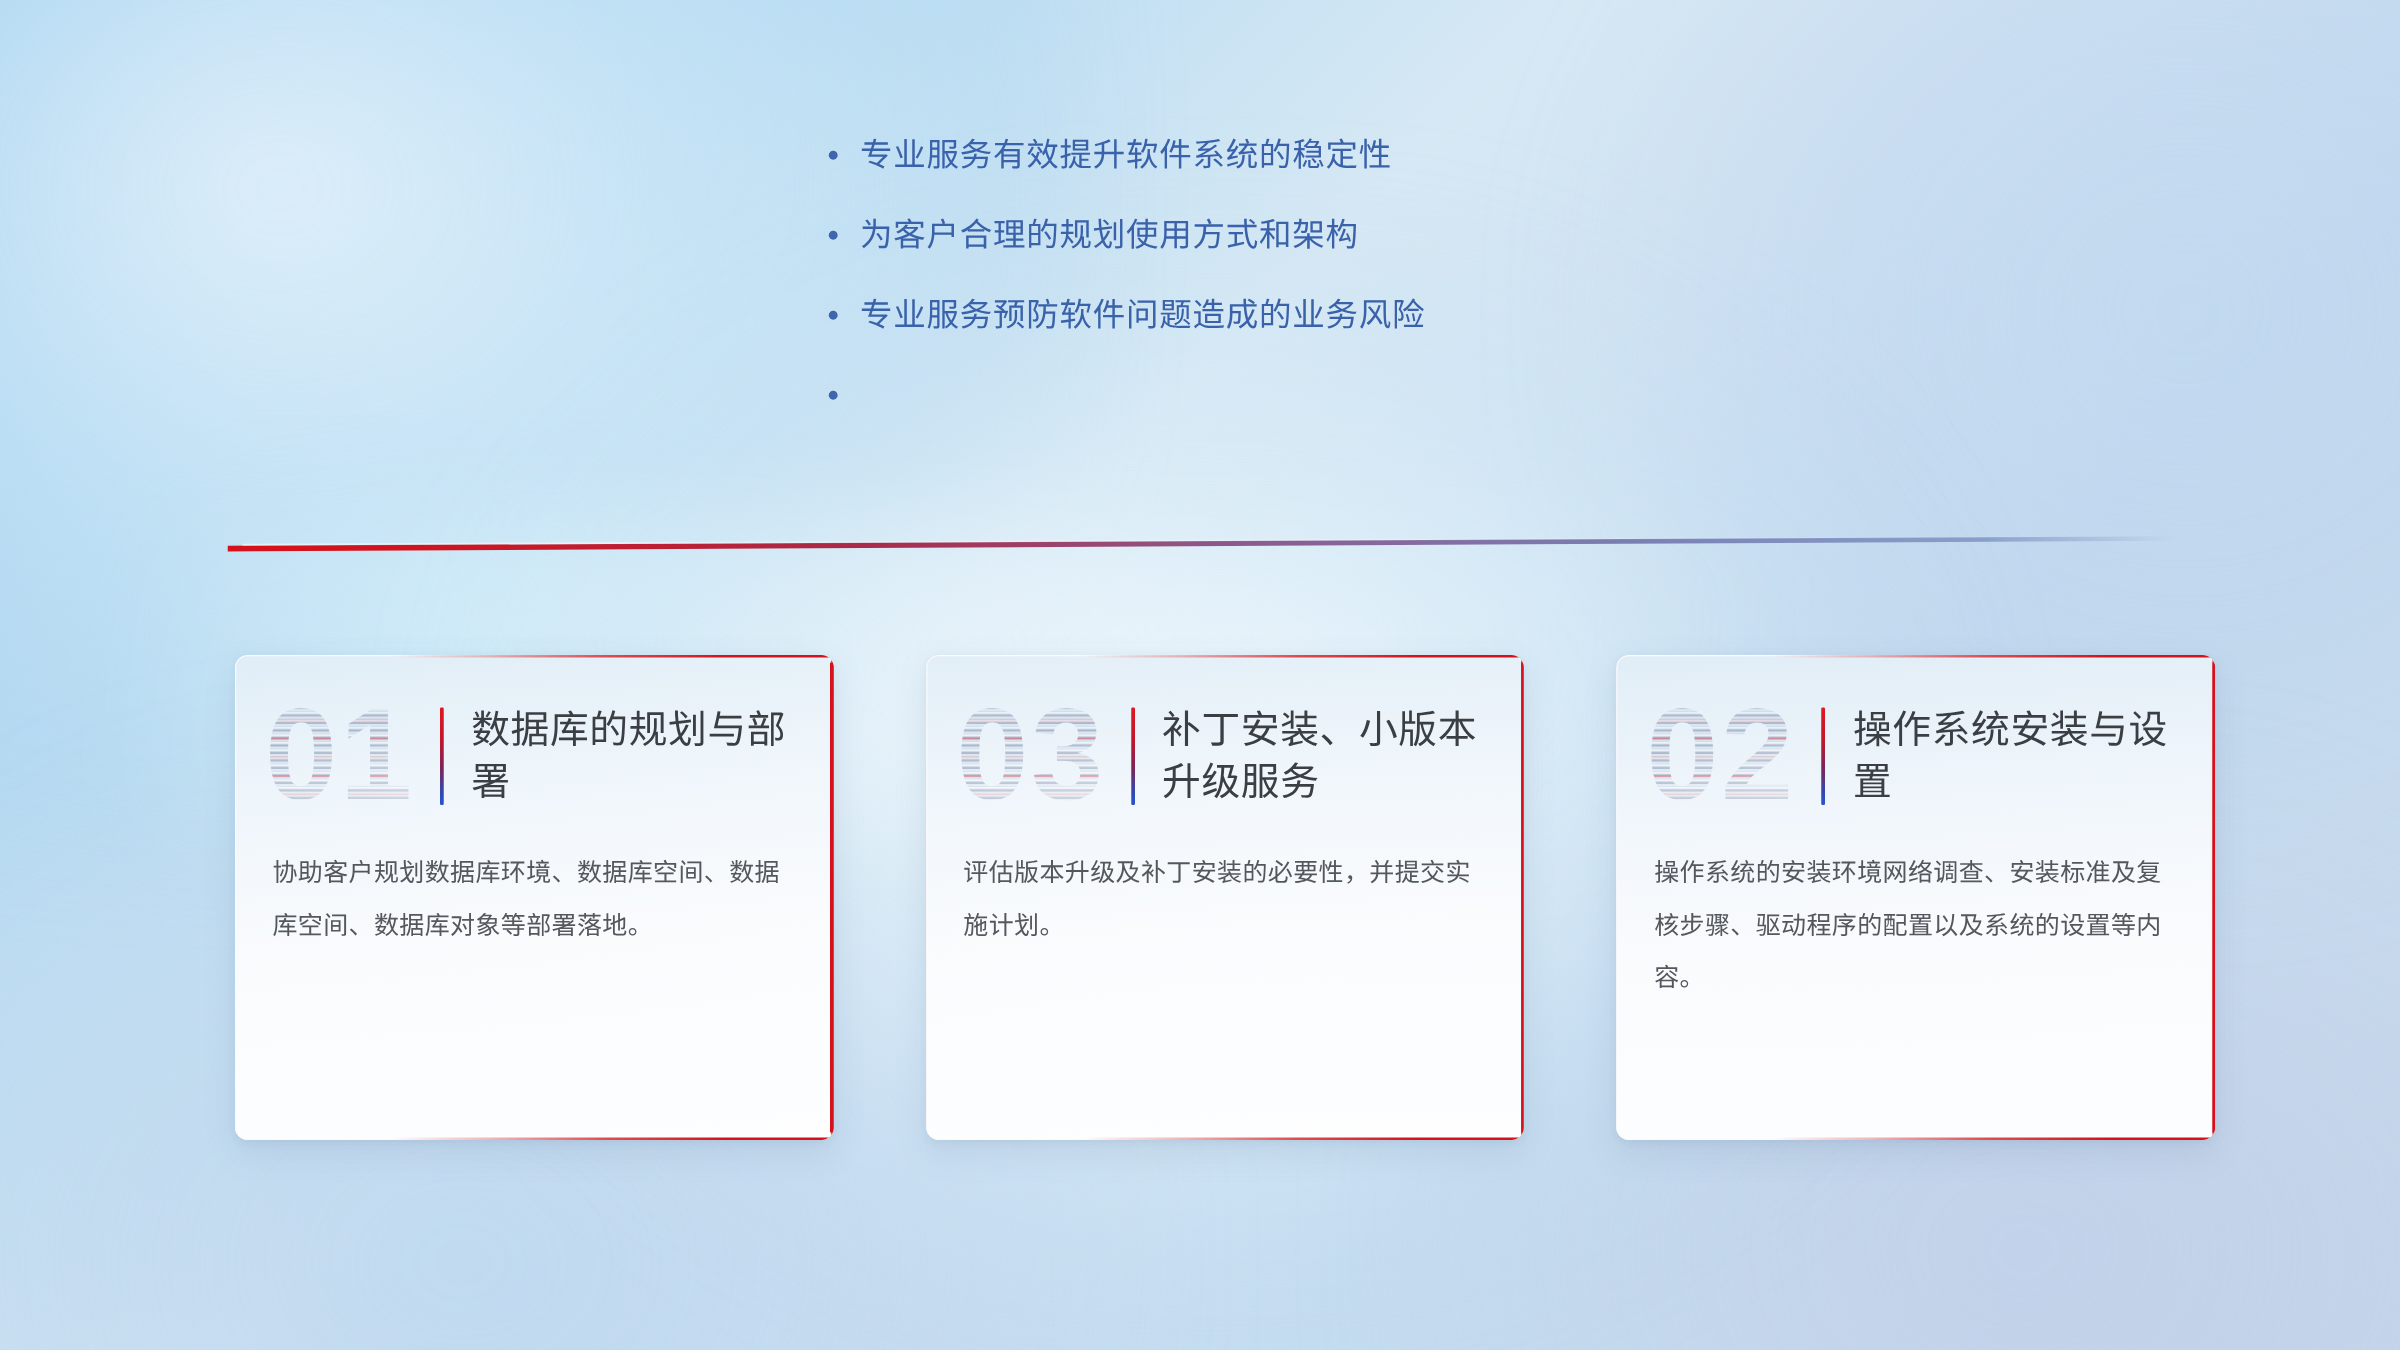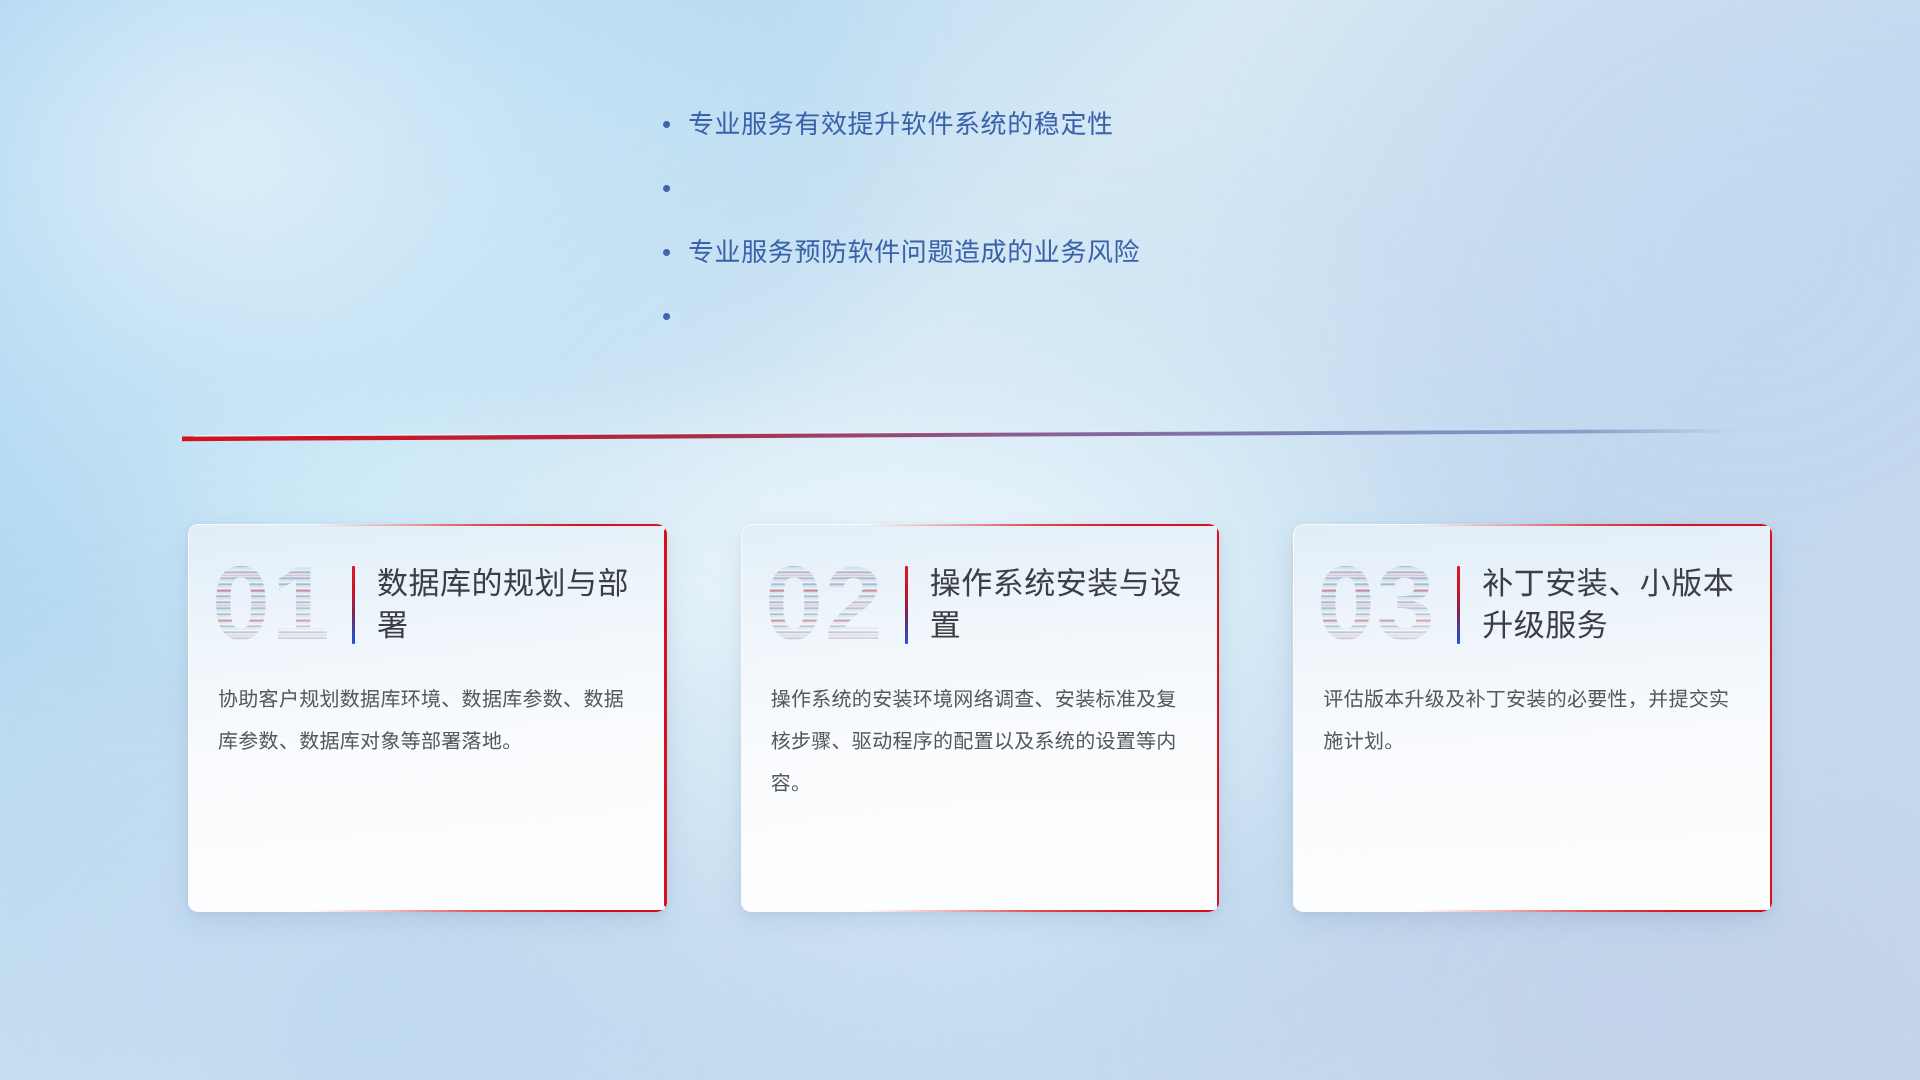--- a/index.html
+++ b/index.html
@@ -271,20 +271,21 @@
 
   <div class="bullets">
 
     <div class="bullet-row">
       <span class="bullet-dot">•</span>
       <span class="bullet-text">专业服务有效提升软件系统的稳定性</span>
     </div>
 
     <div class="bullet-row">
       <span class="bullet-dot">•</span>
+      <span class="bullet-text">为客户合理的规划使用方式和架构</span>
     </div>
 
     <div class="bullet-row">
       <span class="bullet-dot">•</span>
       <span class="bullet-text">专业服务预防软件问题造成的业务风险</span>
     </div>
 
     <div class="bullet-row">
       <span class="bullet-dot">•</span>
     </div>
@@ -347,21 +348,48 @@
               <rect width="132" height="104" fill="url(#stripes1)"></rect>
               <rect width="132" height="104" fill="url(#stripesRed1)"></rect>
               <rect width="132" height="104" fill="url(#fade1)"></rect>
             </g>
           </svg>
         </div>
         <div class="card-sep"></div>
         <div class="card-title">数据库的规划与部署</div>
       </div>
 
-      <div class="card-body">协助客户规划数据库环境、数据库参数、数据库参数、数据库对象等部署落地。</div>
+      <div class="card-body">协助客户规划数据库环境、数据库空间、数据库空间、数据库对象等部署落地。</div>
+    </div>
+
+    <div class="card">
+      <div class="card-accent"></div>
+      <div class="card-accent-right"></div>
+
+      <div class="card-head">
+        <div class="card-num">
+          <svg viewBox="0 0 132 104" aria-hidden="true">
+            <defs>
+              <mask id="m3">
+                <rect width="132" height="104" fill="#000"></rect>
+                <text x="2" y="86" font-family="'Liberation Sans',sans-serif" font-size="104" font-weight="700" letter-spacing="2" fill="#fff">03</text>
+              </mask>
+            </defs>
+            <g mask="url(#m3)">
+              <rect width="132" height="104" fill="url(#stripes1)"></rect>
+              <rect width="132" height="104" fill="url(#stripesRed1)"></rect>
+              <rect width="132" height="104" fill="url(#fade1)"></rect>
+            </g>
+          </svg>
+        </div>
+        <div class="card-sep"></div>
+        <div class="card-title">补丁安装、小版本升级服务</div>
+      </div>
+
+      <div class="card-body">评估版本升级及补丁安装的必要性，并提交实施计划。</div>
     </div>
 
     <div class="card">
       <div class="card-accent"></div>
       <div class="card-accent-right"></div>
 
       <div class="card-head">
         <div class="card-num">
           <svg viewBox="0 0 132 104" aria-hidden="true">
             <defs>
@@ -377,42 +405,15 @@
             </g>
           </svg>
         </div>
         <div class="card-sep"></div>
         <div class="card-title">操作系统安装与设置</div>
       </div>
 
       <div class="card-body">操作系统的安装环境网络调查、安装标准及复核步骤、驱动程序的配置以及系统的设置等内容。</div>
     </div>
 
-    <div class="card">
-      <div class="card-accent"></div>
-      <div class="card-accent-right"></div>
-
-      <div class="card-head">
-        <div class="card-num">
-          <svg viewBox="0 0 132 104" aria-hidden="true">
-            <defs>
-              <mask id="m3">
-                <rect width="132" height="104" fill="#000"></rect>
-                <text x="2" y="86" font-family="'Liberation Sans',sans-serif" font-size="104" font-weight="700" letter-spacing="2" fill="#fff">03</text>
-              </mask>
-            </defs>
-            <g mask="url(#m3)">
-              <rect width="132" height="104" fill="url(#stripes1)"></rect>
-              <rect width="132" height="104" fill="url(#stripesRed1)"></rect>
-              <rect width="132" height="104" fill="url(#fade1)"></rect>
-            </g>
-          </svg>
-        </div>
-        <div class="card-sep"></div>
-        <div class="card-title">补丁安装、小版本升级服务</div>
-      </div>
-
-      <div class="card-body">评估版本升级及补丁安装的必要性，并提交实施计划。</div>
-    </div>
-
   </div>
 
 </div>
 
 </body></html>

